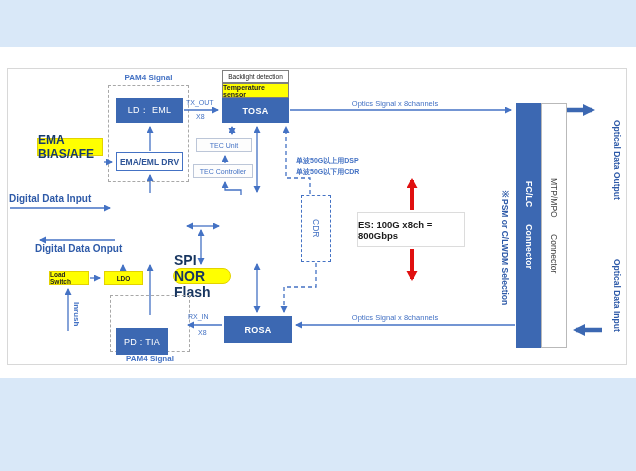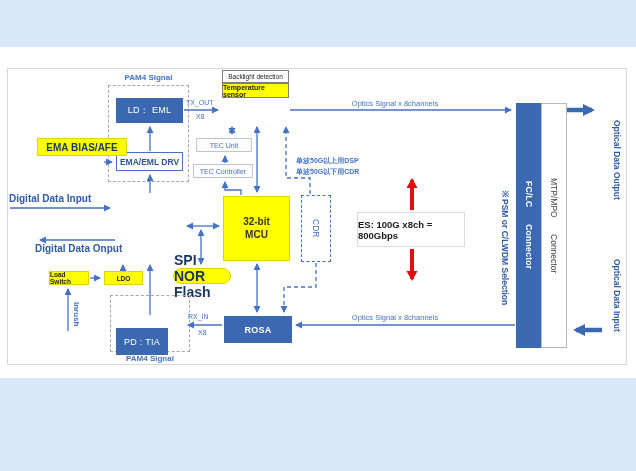--- a/index.html
+++ b/index.html
@@ -35,33 +35,32 @@
 
   <div class="band" style="top:0;height:47px;"></div>
   <div class="band" style="top:378px;height:93px;"></div>
   <div id="frame"></div>
 
   <div class="abs dashgray" style="left:108px;top:85px;width:81px;height:97px;"></div>
   <div class="abs small" style="left:108px;top:73px;width:81px;font-size:8px;text-align:center;font-weight:bold;">PAM4 Signal</div>
 
   <div class="abs bbox" style="left:116px;top:98px;width:67px;height:25px;">LD： EML</div>
   <div class="abs wbox" style="left:116px;top:152px;width:67px;height:19px;font-size:8.5px;">EMA/EML DRV</div>
-  <div class="abs ybox" style="left:37px;top:138px;width:90px;height:18px;font-size:10px;">EMA BIAS/AFE</div>
+  <div class="abs ybox" style="left:37px;top:138px;width:66px;height:18px;font-size:12px;">EMA BIAS/AFE</div>
 
   <div class="abs" style="left:222px;top:70px;width:67px;height:13px;background:#fff;border:1px solid #7f7f7f;color:#222;font-size:6.5px;display:flex;align-items:center;justify-content:center;">Backlight detection</div>
   <div class="abs" style="left:222px;top:83px;width:67px;height:15px;background:var(--yellow);border:1px solid #7f7f7f;color:#222;font-size:7px;font-weight:bold;display:flex;align-items:center;justify-content:center;">Temperature sensor</div>
+  <div class="abs bbox" style="left:222px;top:98px;width:67px;height:25px;font-weight:bold;">TOSA</div>
 
   <div class="abs small" style="left:186px;top:99px;width:32px;font-size:7px;">TX_OUT</div>
   <div class="abs small" style="left:196px;top:113px;width:20px;font-size:7px;">X8</div>
 
   <div class="abs gbox" style="left:196px;top:138px;width:56px;height:14px;font-size:7px;">TEC Unit</div>
   <div class="abs gbox" style="left:193px;top:164px;width:60px;height:14px;font-size:7px;">TEC Controller</div>
 
-  <div class="abs ybox pre" style="left:223px;top:196px;width:67px;height:65px;color:#333;font-size:10px;">32-bit
-MCU</div>
   <div class="abs dashblue vert" style="left:301px;top:195px;width:30px;height:67px;color:#4472c4;font-size:8.5px;display:flex;align-items:center;justify-content:center;">CDR</div>
 
   <div class="abs small" style="left:296px;top:156px;width:80px;font-size:7px;font-weight:bold;">单波50G以上用DSP</div>
   <div class="abs small" style="left:296px;top:167px;width:80px;font-size:7px;font-weight:bold;">单波50G以下用CDR</div>
 
   <div class="abs" style="left:357px;top:212px;width:108px;height:35px;background:#fff;border:1px solid #dcdcdc;color:#1a1a1a;font-size:9.5px;font-weight:bold;display:flex;align-items:center;justify-content:center;">ES: 100G x8ch = 800Gbps</div>
 
   <div class="abs ybox" style="left:173px;top:268px;width:58px;height:16px;font-size:14px;color:#17355f;border-radius:8px;">SPI NOR Flash</div>
   <div class="abs ybox" style="left:49px;top:271px;width:40px;height:14px;font-size:6.5px;color:#222;">Load Switch</div>
   <div class="abs ybox" style="left:104px;top:271px;width:39px;height:14px;font-size:6.5px;color:#222;">LDO</div>

